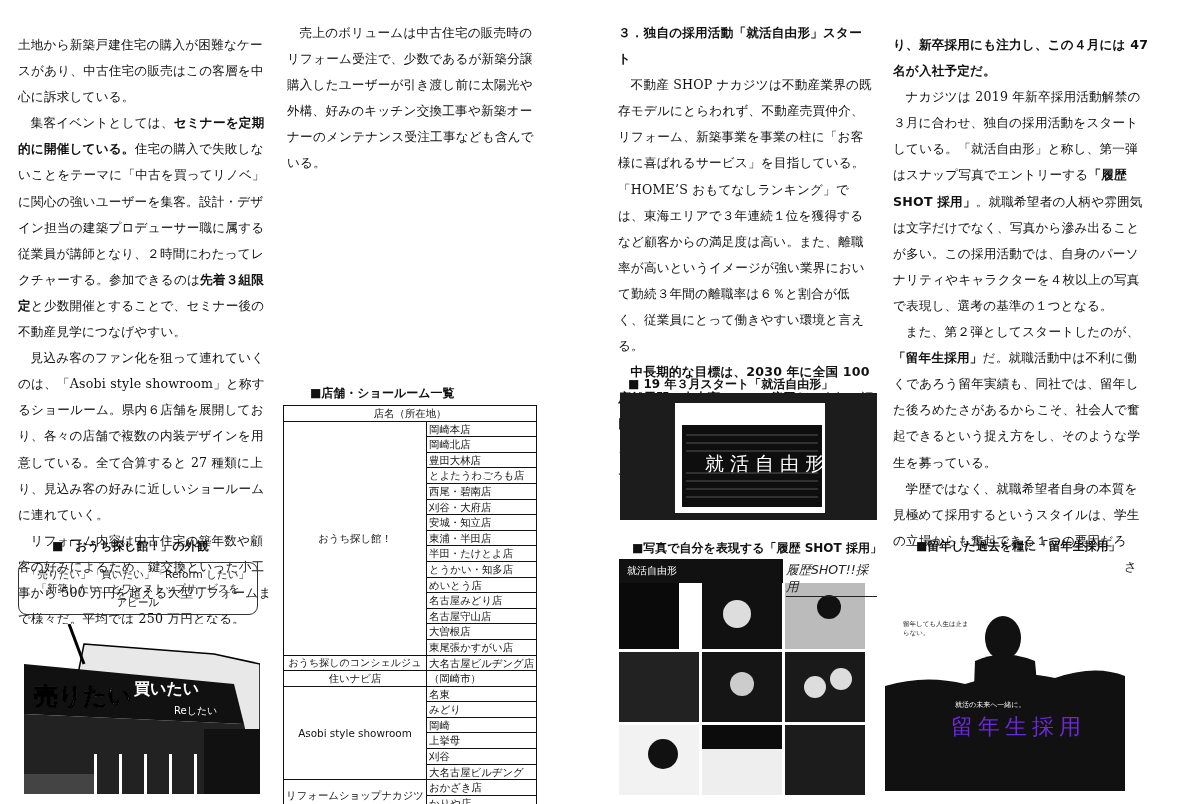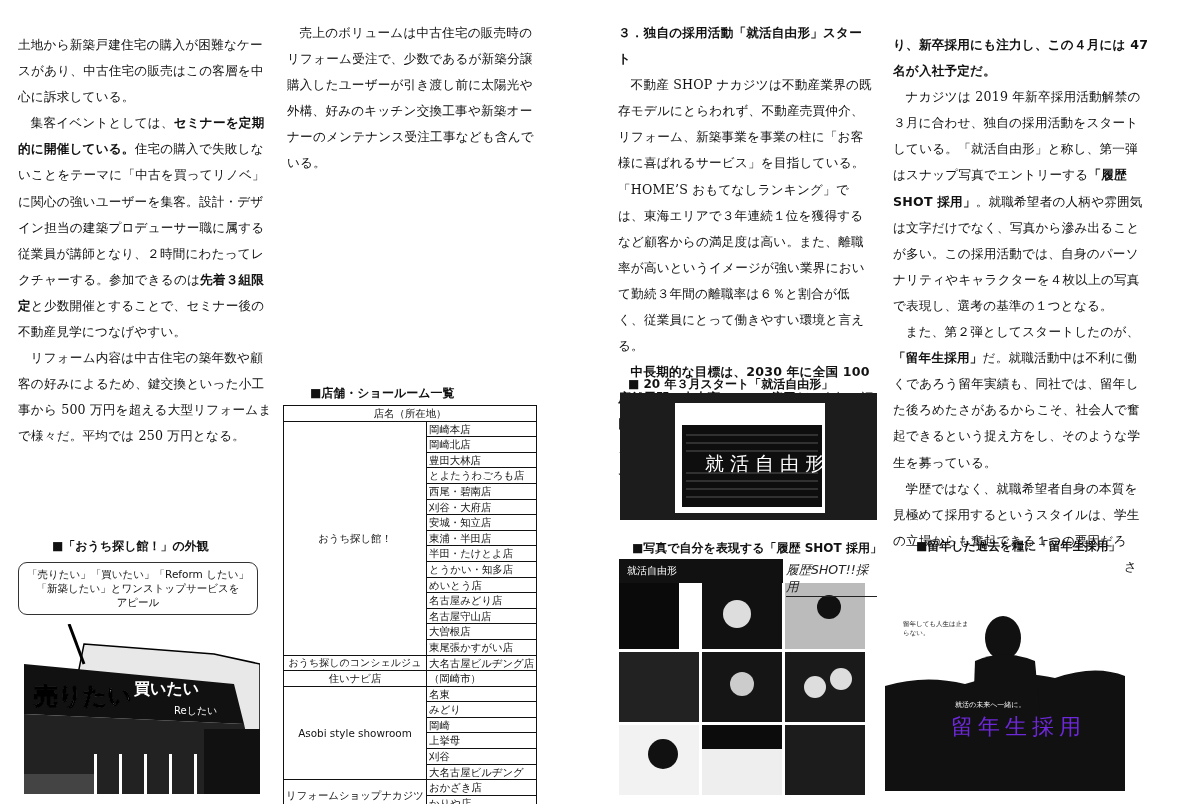--- a/index.html
+++ b/index.html
@@ -53,20 +53,21 @@
   #photo-shukatsu { left: 620px; top: 393px; width: 257px; height: 127px; background: #1b1b1b; }
   #photo-rireki { left: 619px; top: 559px; width: 258px; height: 237px; background: #fff; }
   #photo-ryunen { left: 885px; top: 556px; width: 240px; height: 235px; background: #fff; }
 </style>
 </head>
 <body>
 
 <div id="col1" class="col">
   <p class="noindent">土地から新築戸建住宅の購入が困難なケースがあり、中古住宅の販売はこの客層を中心に訴求している。</p>
   <p><span>集客イベントとしては、</span><span class="b">セミナーを定期的に開催している。</span><span>住宅の購入で失敗しないことをテーマに「中古を買ってリノベ」に関心の強いユーザーを集客。設計・デザイン担当の建築プロデューサー職に属する従業員が講師となり、２時間にわたってレクチャーする。参加できるのは</span><span class="b">先着３組限定</span><span>と少数開催とすることで、セミナー後の不動産見学につなげやすい。</span></p>
+  <p>見込み客のファン化を狙って連れていくのは、「Asobi style showroom」と称するショールーム。県内６店舗を展開しており、各々の店舗で複数の内装デザインを用意している。全て合算すると 27 種類に上り、見込み客の好みに近しいショールームに連れていく。</p>
   <p>リフォーム内容は中古住宅の築年数や顧客の好みによるため、鍵交換といった小工事から 500 万円を超える大型リフォームまで様々だ。平均では 250 万円となる。</p>
 </div>
 <div class="caption" style="left:24px; top:538px;margin-left:28px;">■「おうち探し館！」の外観</div>
 <div id="callout">
   <div>「売りたい」「買いたい」「Reform したい」</div>
   <div>「新築したい」とワンストップサービスを</div>
   <div>アピール</div>
 </div>
 <div id="building-photo" class="photo">
   <svg width="236" height="170" viewBox="0 0 236 170">
@@ -183,21 +184,21 @@
         <td class="store">かりや店</td>
       </tr>
   </tbody>
 </table>
 
 <div id="col3" class="col">
   <p class="section-head">３．独自の採用活動「就活自由形」スタート</p>
   <p>不動産 SHOP ナカジツは不動産業界の既存モデルにとらわれず、不動産売買仲介、リフォーム、新築事業を事業の柱に「お客様に喜ばれるサービス」を目指している。「HOME’S おもてなしランキング」では、東海エリアで３年連続１位を獲得するなど顧客からの満足度は高い。また、離職率が高いというイメージが強い業界において勤続３年間の離職率は６％と割合が低く、従業員にとって働きやすい環境と言える。</p>
   <p><span class="b">中長期的な目標は、2030 年に全国 100 店舗展開、売上高 1,000 億円だ。</span><span>今年は福岡県に県外初となる店舗を構える予定もある。急拡大するナカジツを支えるのは人材であ</span></p>
 </div>
-<div class="caption" style="left:628px; top:376px;">■ 20 年３月スタート「就活自由形」</div>
+<div class="caption" style="left:628px; top:376px;">■ 19 年３月スタート「就活自由形」</div>
 <div id="photo-shukatsu" class="photo">
   <svg width="257" height="127" viewBox="0 0 257 127">
     <rect width="257" height="127" fill="#1c1c1c"></rect>
     <rect x="55" y="10" width="150" height="110" fill="#fff"></rect>
     <rect x="62" y="32" width="140" height="82" fill="#0e0e0e"></rect>
     <g stroke="#888" stroke-width="0.6">
       <line x1="66" y1="42" x2="198" y2="42"></line>
         <line x1="66" y1="50" x2="198" y2="50"></line>
         <line x1="66" y1="58" x2="198" y2="58"></line>
       <line x1="66" y1="80" x2="198" y2="80"></line>

